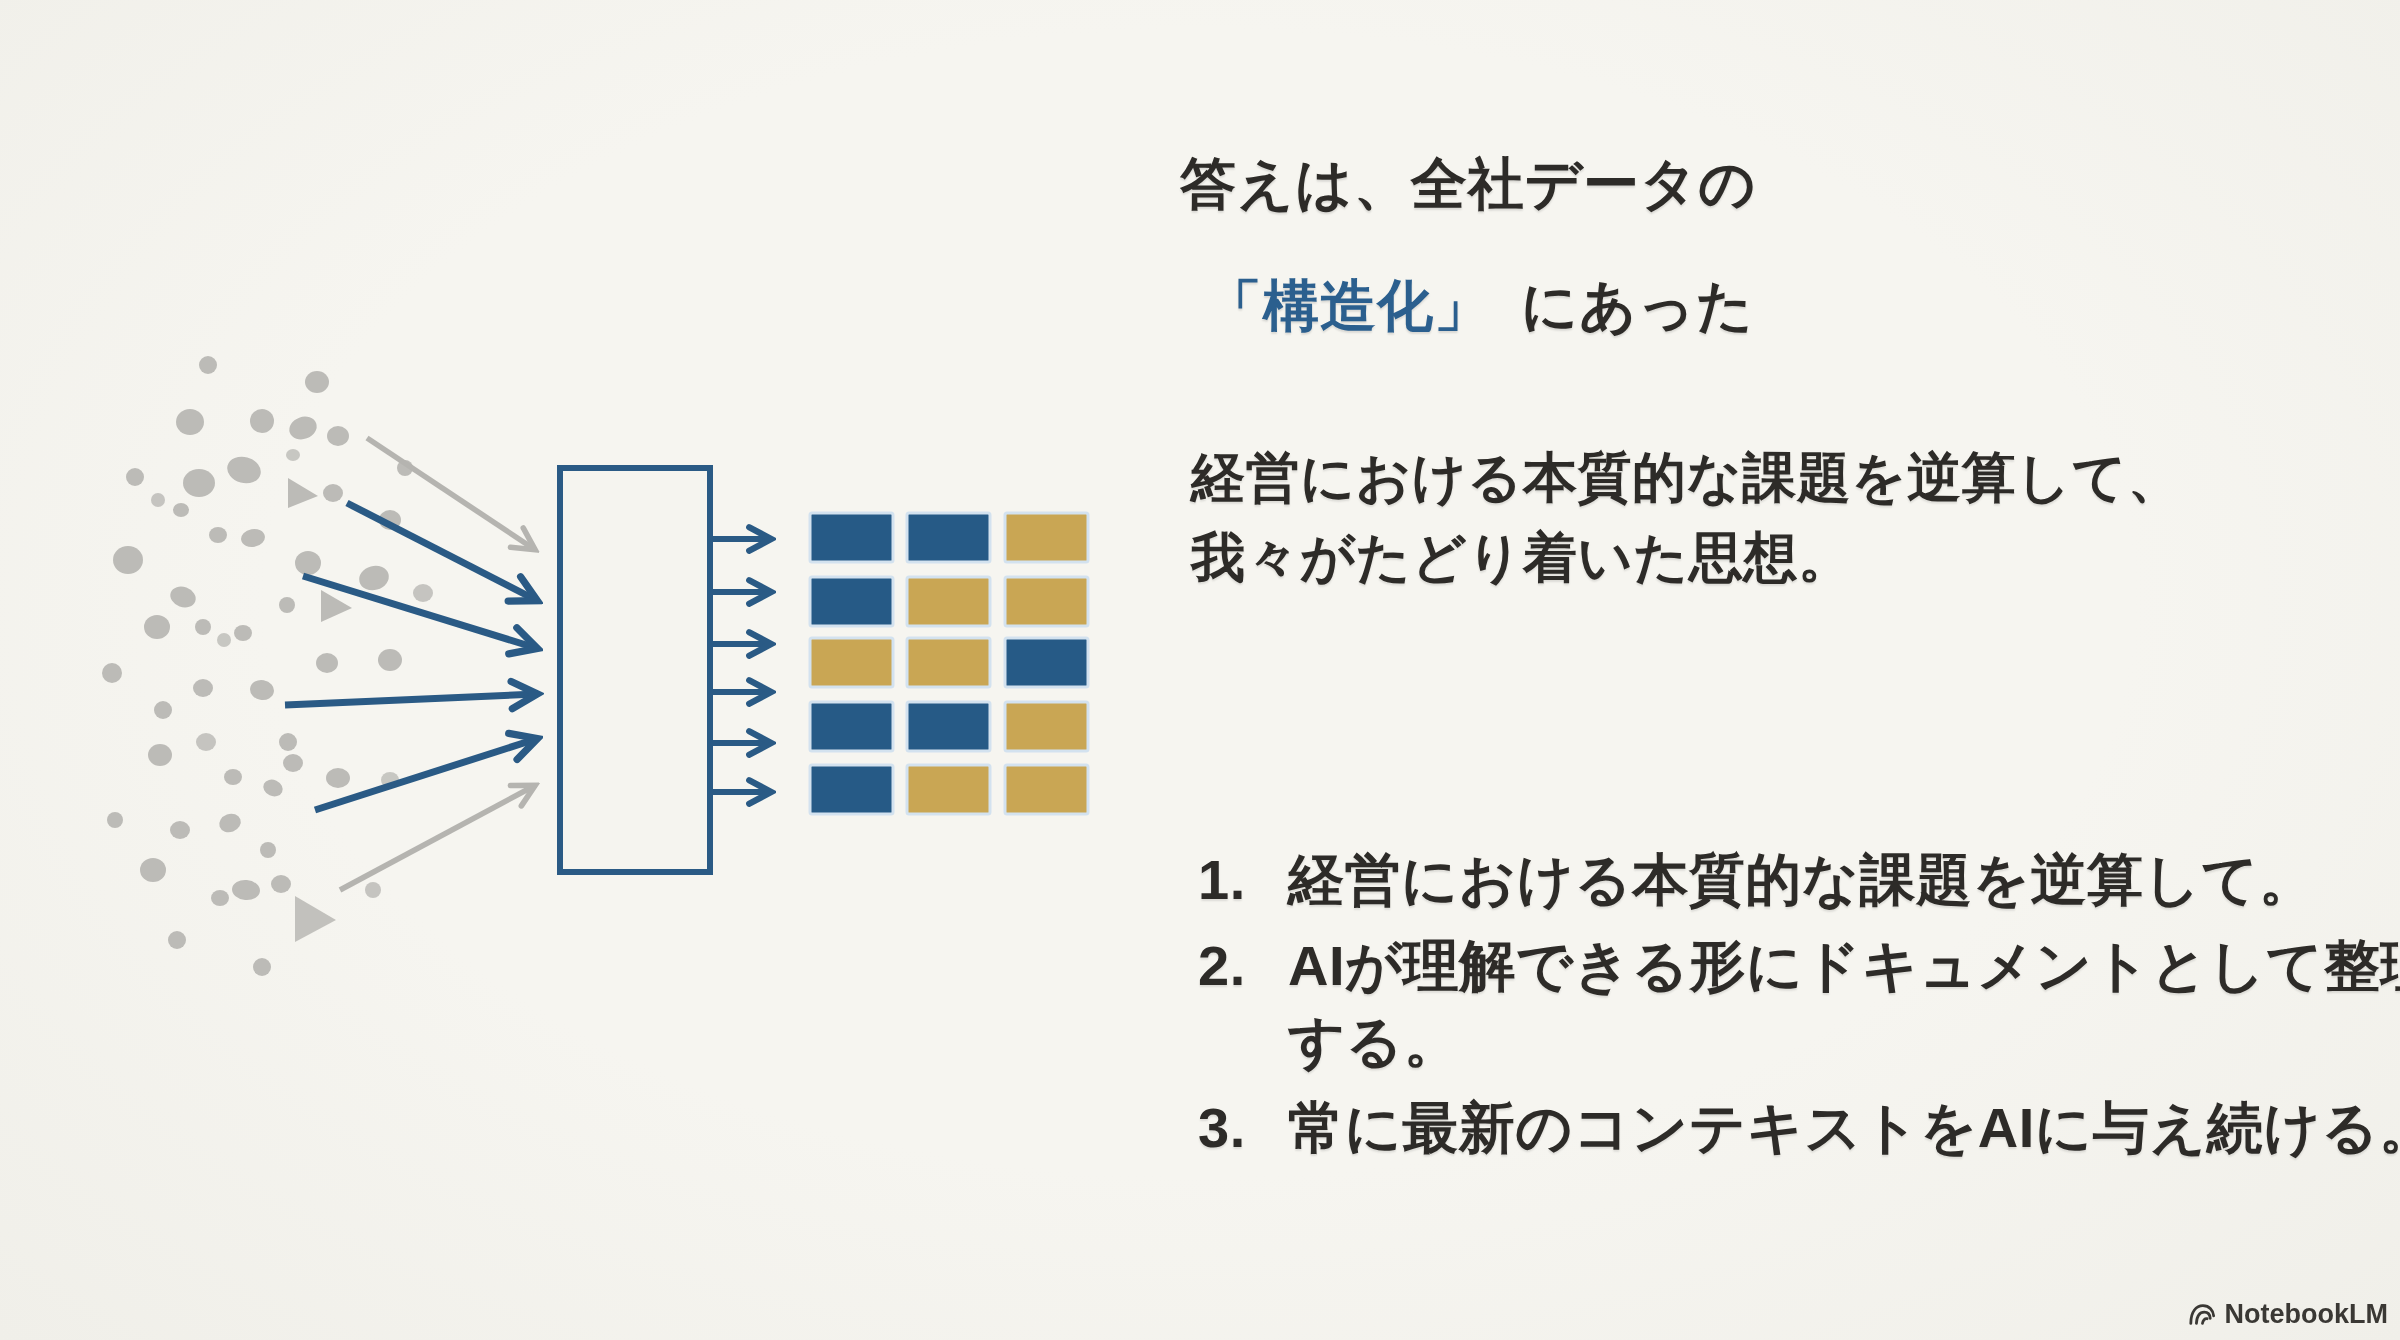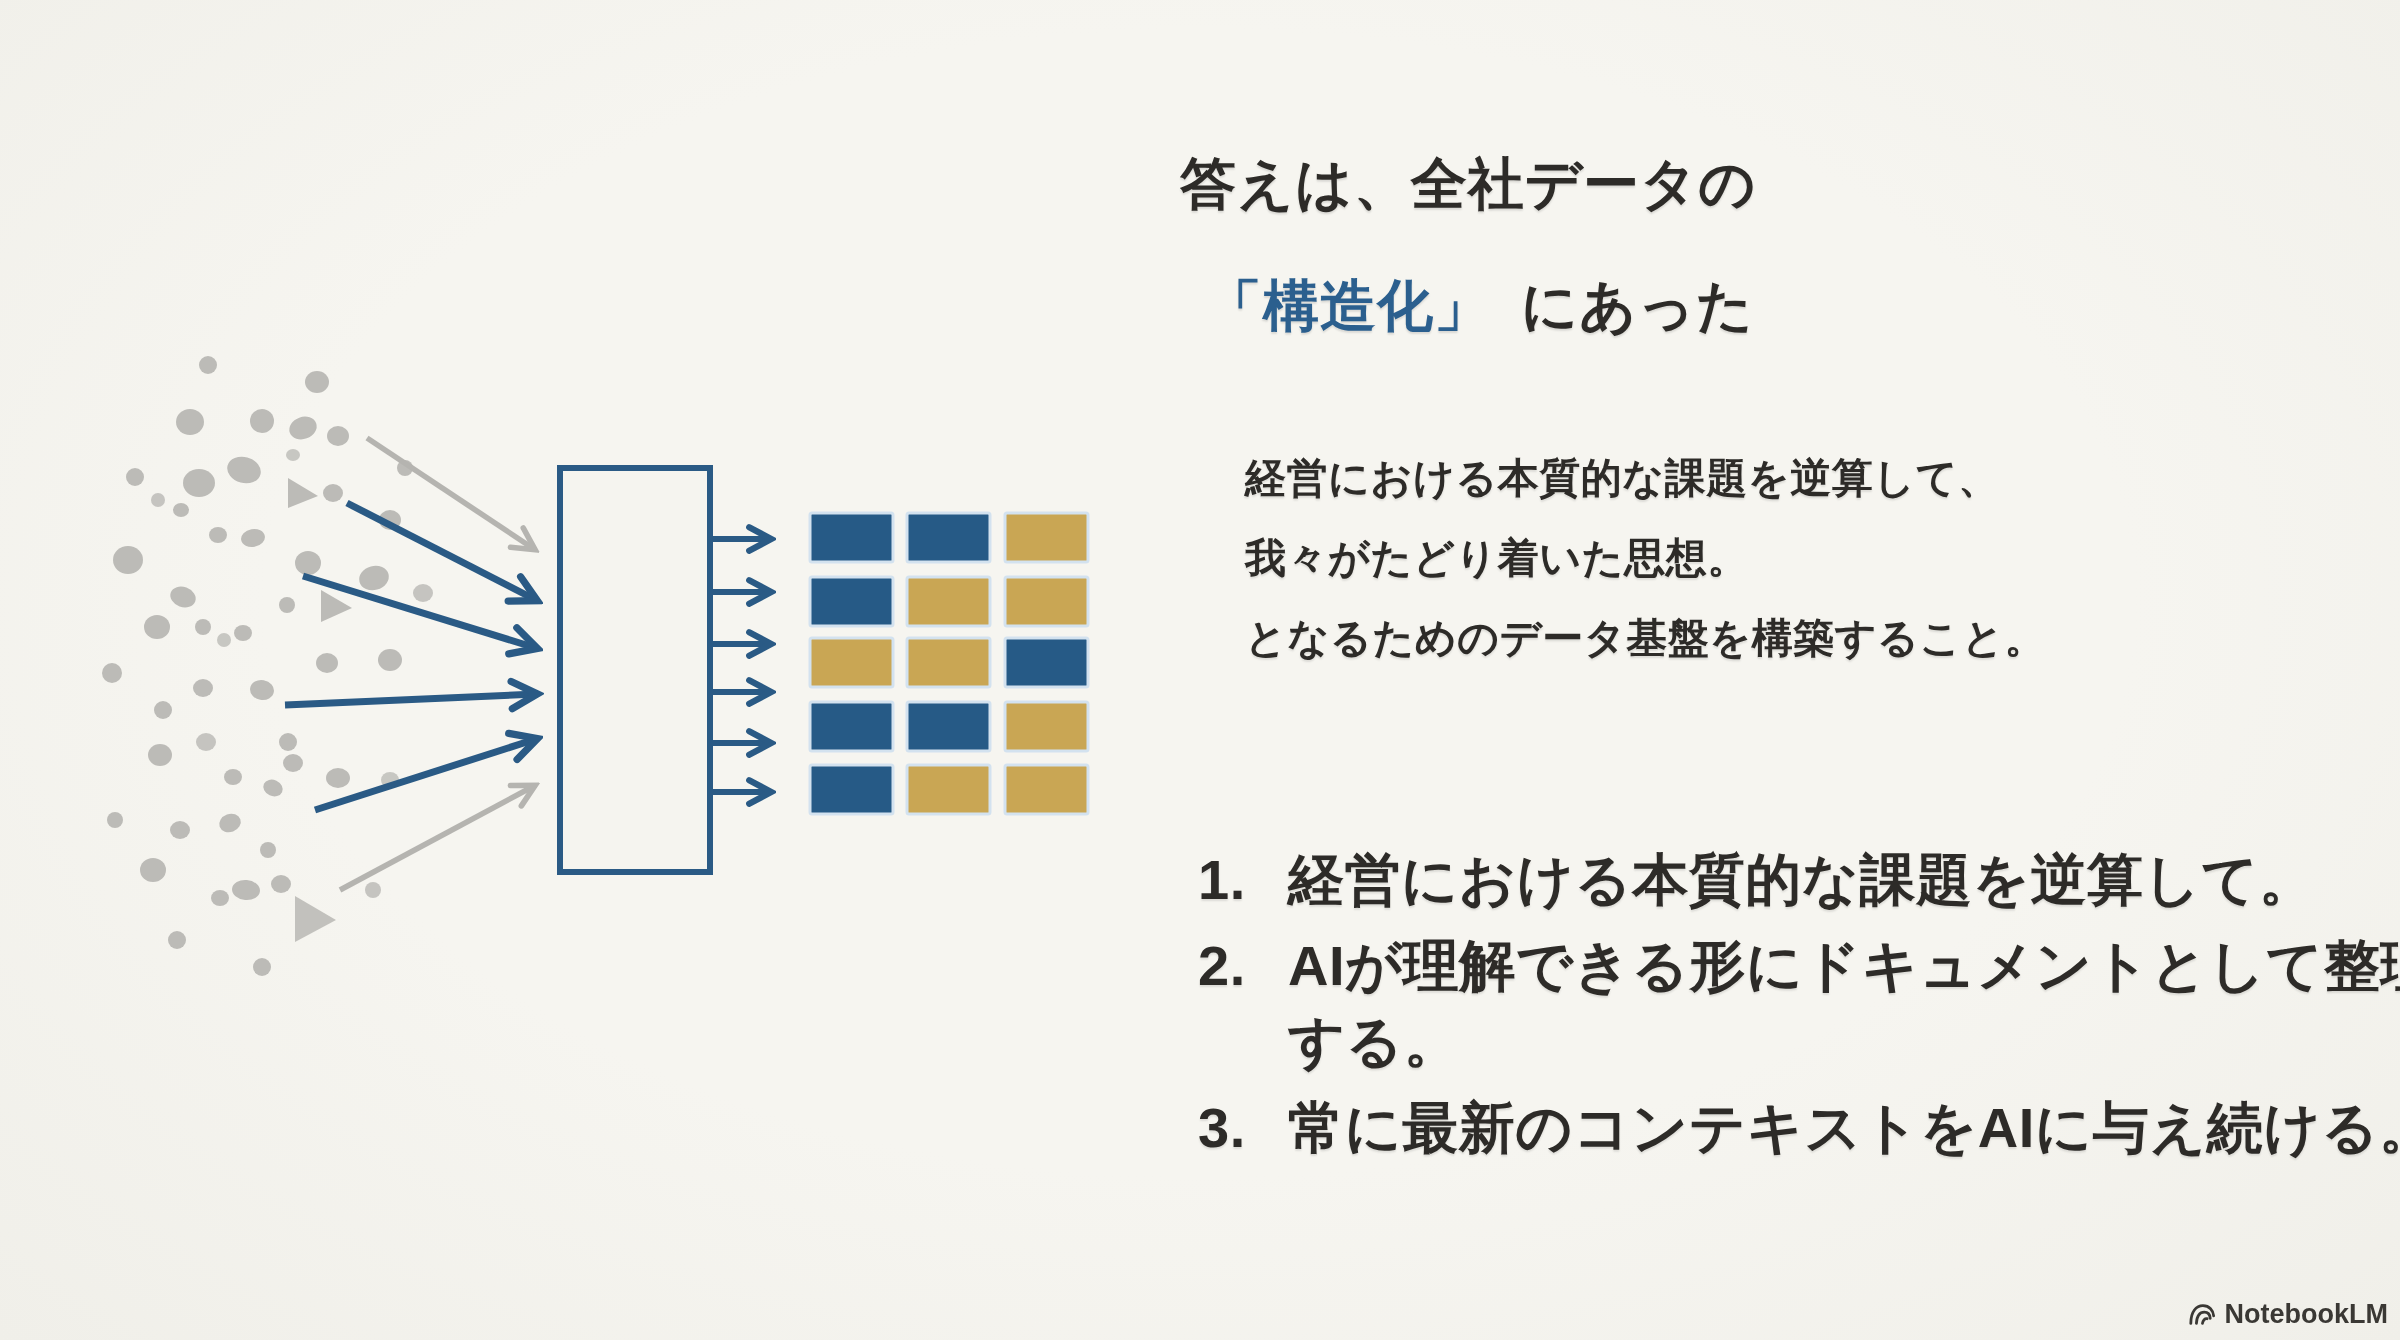--- a/index.html
+++ b/index.html
@@ -17,22 +17,22 @@
     position:absolute;left:1180px;top:122px;
     font-size:56px;font-weight:700;line-height:123px;
     letter-spacing:1px;
     text-shadow:0 2px 2px rgba(40,40,40,0.14);
     white-space:nowrap;
   }
   .title .t-line2{padding-left:26px;font-family:Liberation Serif, serif;}
   .title .accent{}
   .title .rest{margin-left:30px;}
   .body-text{
-    position:absolute;left:1245px;top:438px;
-    font-size:41px;font-weight:700;line-height:80px;
+    position:absolute;left:1191px;top:438px;
+    font-size:54px;font-weight:700;line-height:80px;
     letter-spacing:0.5px;
     text-shadow:0 2px 2px rgba(40,40,40,0.12);
     white-space:nowrap;
     font-family:Liberation Serif, serif;
   }
   .num-list{
     position:absolute;left:1198px;top:842px;
     font-size:56px;font-weight:700;line-height:76px;
     letter-spacing:0.5px;
     text-shadow:0 2px 2px rgba(40,40,40,0.12);
@@ -159,21 +159,20 @@
   </svg>
 
   <div class="title" style="color: rgb(45, 43, 40);">
     <div class="t-line">答えは、全社データの</div>
     <div class="t-line t-line2"><span class="accent" id="title-accent" style="color: rgb(43, 95, 142);">「構造化」</span><span class="rest">にあった</span></div>
   </div>
 
   <div class="body-text">
     <div>経営における本質的な課題を逆算して、</div>
     <div>我々がたどり着いた思想。</div>
-    <div>となるためのデータ基盤を構築すること。</div>
   </div>
 
   <div class="num-list">
     <div class="li">
       <span class="num">1.</span>
       <span class="txt">経営における本質的な課題を逆算して。</span>
     </div>
     <div class="li">
       <span class="num">2.</span>
       <span class="txt">

